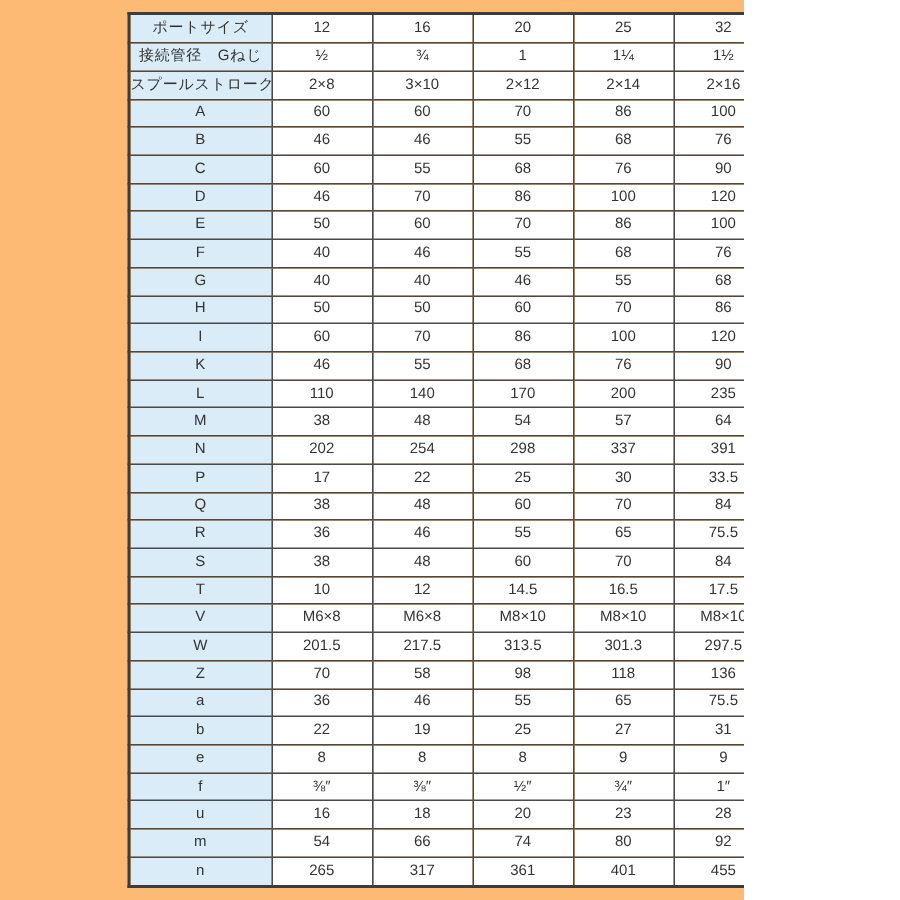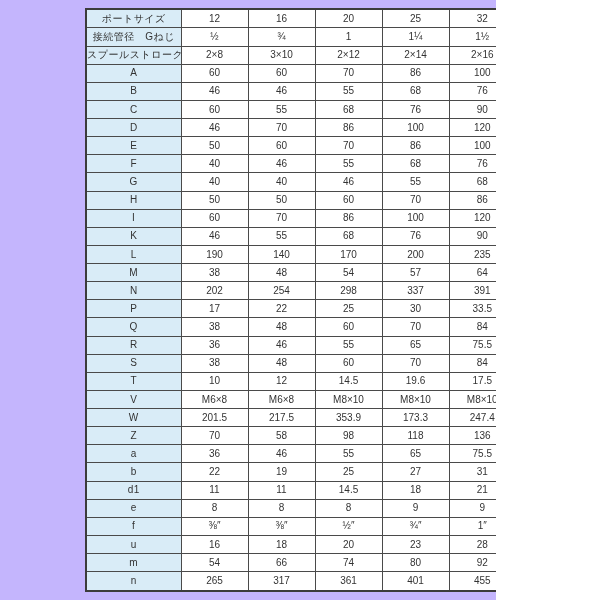--- a/index.html
+++ b/index.html
@@ -4,21 +4,21 @@
 <style>
   html, body {
     margin: 0;
     padding: 0;
     background: #ffffff;
   }
   .page {
     position: relative;
     width: 496px;
     height: 600px;
-    background: #c4b5fd;
+    background: #fdba74;
     font-family: "Liberation Sans", "DejaVu Sans", sans-serif;
     overflow: hidden;
   }
   table.spec {
     position: absolute;
     left: 85px;
     top: 8px;
     width: 430px;
     height: 584px;
     border-collapse: collapse;
@@ -159,21 +159,21 @@
         <tr>
           <th class="row-label">K</th>
           <td class="value-cell">46</td>
           <td class="value-cell">55</td>
           <td class="value-cell">68</td>
           <td class="value-cell">76</td>
           <td class="value-cell">90</td>
         </tr>
         <tr>
           <th class="row-label">L</th>
-          <td class="value-cell">190</td>
+          <td class="value-cell">110</td>
           <td class="value-cell">140</td>
           <td class="value-cell">170</td>
           <td class="value-cell">200</td>
           <td class="value-cell">235</td>
         </tr>
         <tr>
           <th class="row-label">M</th>
           <td class="value-cell">38</td>
           <td class="value-cell">48</td>
           <td class="value-cell">54</td>
@@ -218,38 +218,38 @@
           <td class="value-cell">48</td>
           <td class="value-cell">60</td>
           <td class="value-cell">70</td>
           <td class="value-cell">84</td>
         </tr>
         <tr>
           <th class="row-label">T</th>
           <td class="value-cell">10</td>
           <td class="value-cell">12</td>
           <td class="value-cell">14.5</td>
-          <td class="value-cell">19.6</td>
+          <td class="value-cell">16.5</td>
           <td class="value-cell">17.5</td>
         </tr>
         <tr>
           <th class="row-label">V</th>
           <td class="value-cell">M6×8</td>
           <td class="value-cell">M6×8</td>
           <td class="value-cell">M8×10</td>
           <td class="value-cell">M8×10</td>
           <td class="value-cell">M8×10</td>
         </tr>
         <tr>
           <th class="row-label">W</th>
           <td class="value-cell">201.5</td>
           <td class="value-cell">217.5</td>
-          <td class="value-cell">353.9</td>
-          <td class="value-cell">173.3</td>
-          <td class="value-cell">247.4</td>
+          <td class="value-cell">313.5</td>
+          <td class="value-cell">301.3</td>
+          <td class="value-cell">297.5</td>
         </tr>
         <tr>
           <th class="row-label">Z</th>
           <td class="value-cell">70</td>
           <td class="value-cell">58</td>
           <td class="value-cell">98</td>
           <td class="value-cell">118</td>
           <td class="value-cell">136</td>
         </tr>
         <tr>
@@ -262,28 +262,20 @@
         </tr>
         <tr>
           <th class="row-label">b</th>
           <td class="value-cell">22</td>
           <td class="value-cell">19</td>
           <td class="value-cell">25</td>
           <td class="value-cell">27</td>
           <td class="value-cell">31</td>
         </tr>
         <tr>
-          <th class="row-label">d1</th>
-          <td class="value-cell">11</td>
-          <td class="value-cell">11</td>
-          <td class="value-cell">14.5</td>
-          <td class="value-cell">18</td>
-          <td class="value-cell">21</td>
-        </tr>
-        <tr>
           <th class="row-label">e</th>
           <td class="value-cell">8</td>
           <td class="value-cell">8</td>
           <td class="value-cell">8</td>
           <td class="value-cell">9</td>
           <td class="value-cell">9</td>
         </tr>
         <tr>
           <th class="row-label">f</th>
           <td class="value-cell">⅜″</td>

